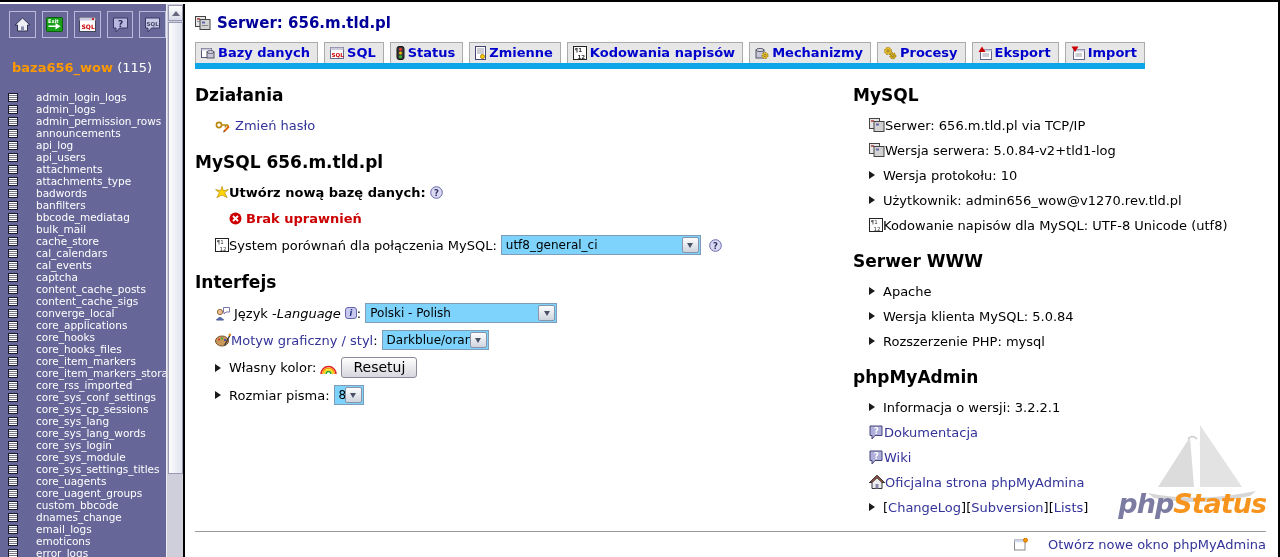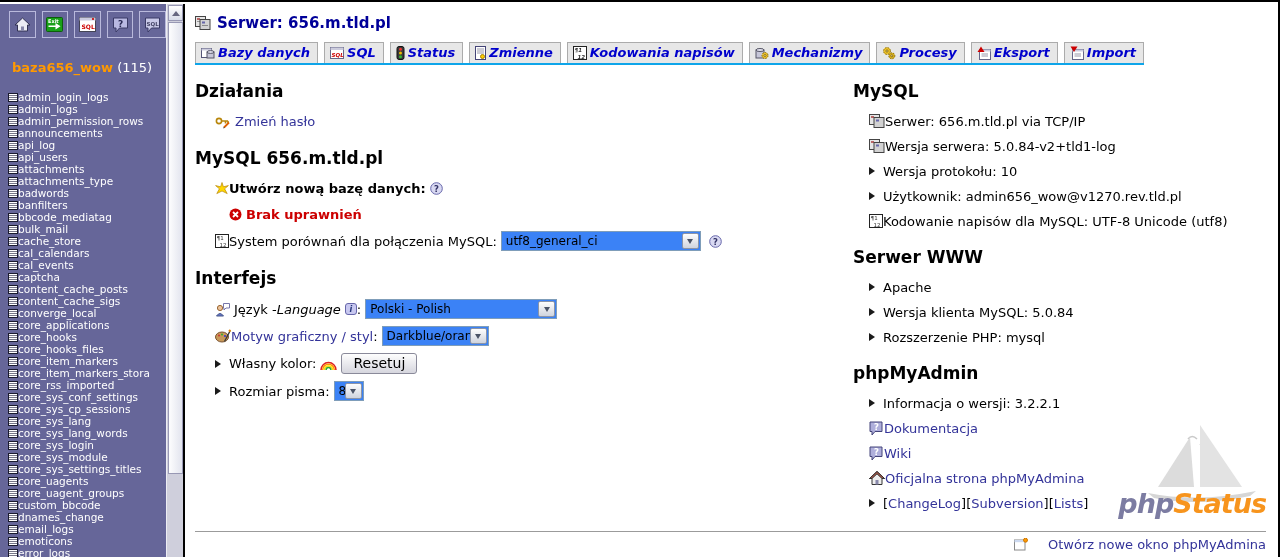--- a/index.html
+++ b/index.html
@@ -9,57 +9,57 @@
 
   
   .sidebar { position:absolute; left:0; top:2px; bottom:0; width:183px; background:#666699; overflow:hidden; }
   .side-inner { position:absolute; left:0; top:0; bottom:0; width:166px; overflow:hidden; }
   .toolbar { display:flex; gap:6px; padding:7px 0 0 9px; }
   .tbox { width:27px; height:27px; border:1px solid #B9B9DC; display:flex; align-items:center; justify-content:center; cursor:pointer; }
   .dbname { margin:22px 0 0 12px; font-size:13px; }
   .dbname b { color:#FF9900; font-weight:bold; }
   .dbname .cnt { color:#fff; font-weight:normal; }
   .tlist { margin:16px 0 0 8px; }
-  .trow { display:flex; align-items:center; gap:0; height:12px; cursor:pointer; }
+  .trow { display:flex; align-items:center; gap:18px; height:12px; cursor:pointer; }
   .ticon { width:10px; height:9px; flex:0 0 10px; background:#fff; border:1px solid #1a1a2e;
            background-image:repeating-linear-gradient(180deg,#fff 0 1px,#778 1px 2px); }
   .tname { color:#fff; font-size:10.5px; white-space:nowrap; }
   
   .side-scroll { position:absolute; right:0; top:0; bottom:0; width:17px; background:#CFCFDC; border-left:1px solid #EDEDF4; }
   .sb-up { position:absolute; top:1px; left:1px; width:15px; height:16px; background:linear-gradient(#fff,#D8DCE8);
            border:1px solid #9898B4; display:flex; align-items:center; justify-content:center; cursor:pointer; }
   .sb-up:before { content:""; border-left:4px solid transparent; border-right:4px solid transparent; border-bottom:5px solid #66667F; }
   .sb-thumb { position:absolute; top:18px; left:1px; width:15px; height:452px; background:linear-gradient(90deg,#FDFDFE,#E2E4EE);
               border:1px solid #9898B4; cursor:grab; }
 
   
   .main { position:absolute; left:183px; top:2px; right:2px; bottom:0; background:#fff; border-left:2px solid #000; padding:8px 10px 0 10px; }
   .hdr { display:flex; align-items:center; gap:6px; margin:2px 0 10px 0; color:#000099; font-weight:bold; font-size:15px; }
-  .tabs-wrap { display:inline-block; border-bottom:2px solid #0ea5e9;font-style:italic; }
+  .tabs-wrap { display:inline-block; border-bottom:6px solid #0ea5e9; }
   .tabs { display:flex; }
   .tab { display:inline-flex; align-items:center; gap:3px; background:#E7E7E7; border:1px solid #ABABAB; border-bottom:none;
          padding:2px 7px 3px 5px; margin-right:6px; font-size:13px; font-weight:bold; color:#0000CC; cursor:pointer; white-space:nowrap; }
   .tab:last-child { margin-right:0; }
 
   .cols { display:flex; margin-top:2px; }
   .col-left { width:658px; }
   .col-right { flex:1; }
   h2 { font-size:17px; font-weight:bold; color:#000; margin:17px 0 11px 0; }
   .col-left h2:first-child, .col-right h2:first-child { margin-top:14px; }
   .row { display:flex; align-items:center; margin:7px 0 7px 20px; font-size:13px; color:#000; min-height:19px; }
   .row svg { flex:0 0 auto; }
   .row .gap { width:4px; display:inline-block; }
   a.lnk { color:#333399; text-decoration:none; cursor:pointer; }
   .bold { font-weight:bold; }
   .err { color:#CC0000; font-weight:bold; }
   .indent2 { margin-left:34px; }
   .bullet { width:0; height:0; border-left:6px solid #1a1a1a; border-top:4px solid transparent; border-bottom:4px solid transparent; margin-right:8px; flex:0 0 auto; }
 
   
-  .sel { display:inline-flex; align-items:center; justify-content:space-between; border:1px solid #7F9DB9; background:#3b82f6; height:20px; padding:1px; cursor:pointer; margin:0 4px; }
+  .sel { display:inline-flex; align-items:center; justify-content:space-between; border:1px solid #7F9DB9; background:#7dd3fc; height:20px; padding:1px; cursor:pointer; margin:0 4px; }
   .sel .v { font-size:12px; padding:0 3px; white-space:nowrap; overflow:hidden; }
   .sel .b { width:17px; height:16px; background:linear-gradient(#FDFDFD,#CFD4DE); border:1px solid #8A94A8; border-radius:2px;
             display:flex; align-items:center; justify-content:center; flex:0 0 17px; }
   .sel .b:before { content:""; border-left:3.5px solid transparent; border-right:3.5px solid transparent; border-top:5px solid #4A5366; }
   .w210 { width:192px; } .w200 { width:200px; } .w105 { width:107px; } .w52 { width:30px; }
   .xpbtn { display:inline-block; border:1px solid #8A8A9A; border-radius:3px; background:linear-gradient(#FEFEFE,#D6D6DE);
            padding:1px 11px 2px; font-size:14px; font-family:"DejaVu Sans", sans-serif; cursor:pointer; margin-left:4px; }
 
   .rrow { display:flex; align-items:center; margin:7px 0 7px 16px; font-size:13px; color:#000; min-height:18px; }
   .bracket { color:#000; }

